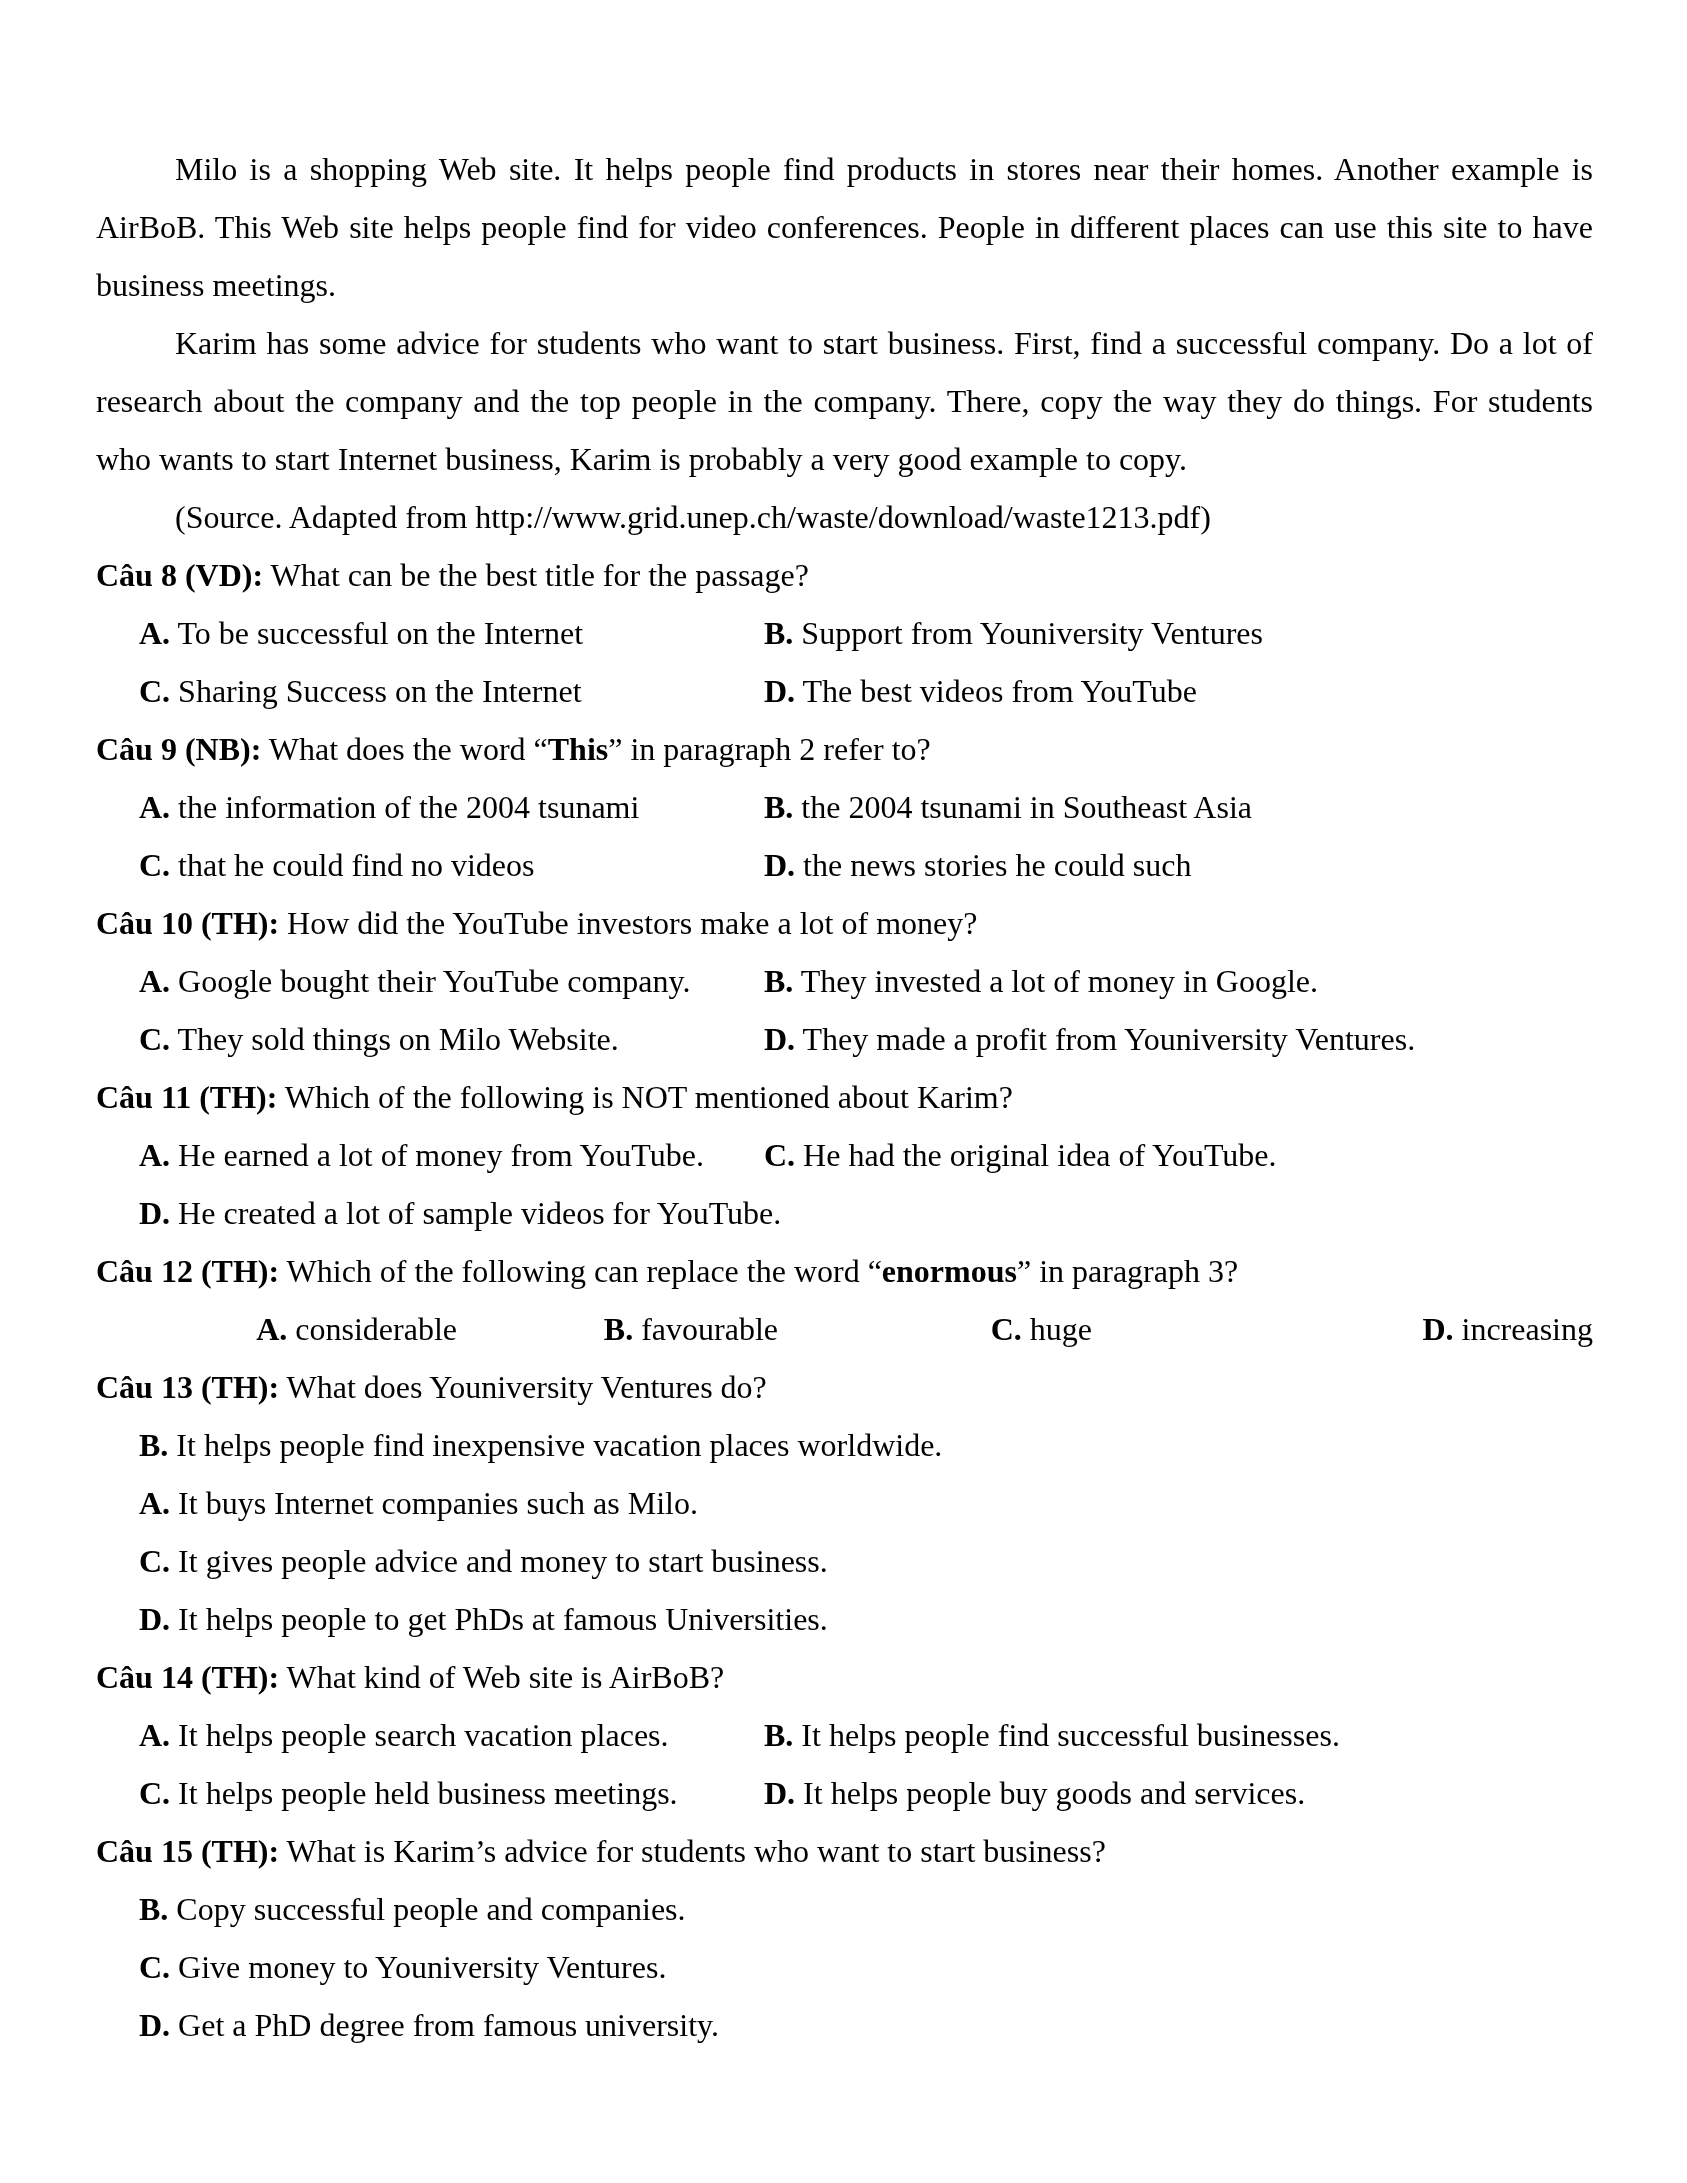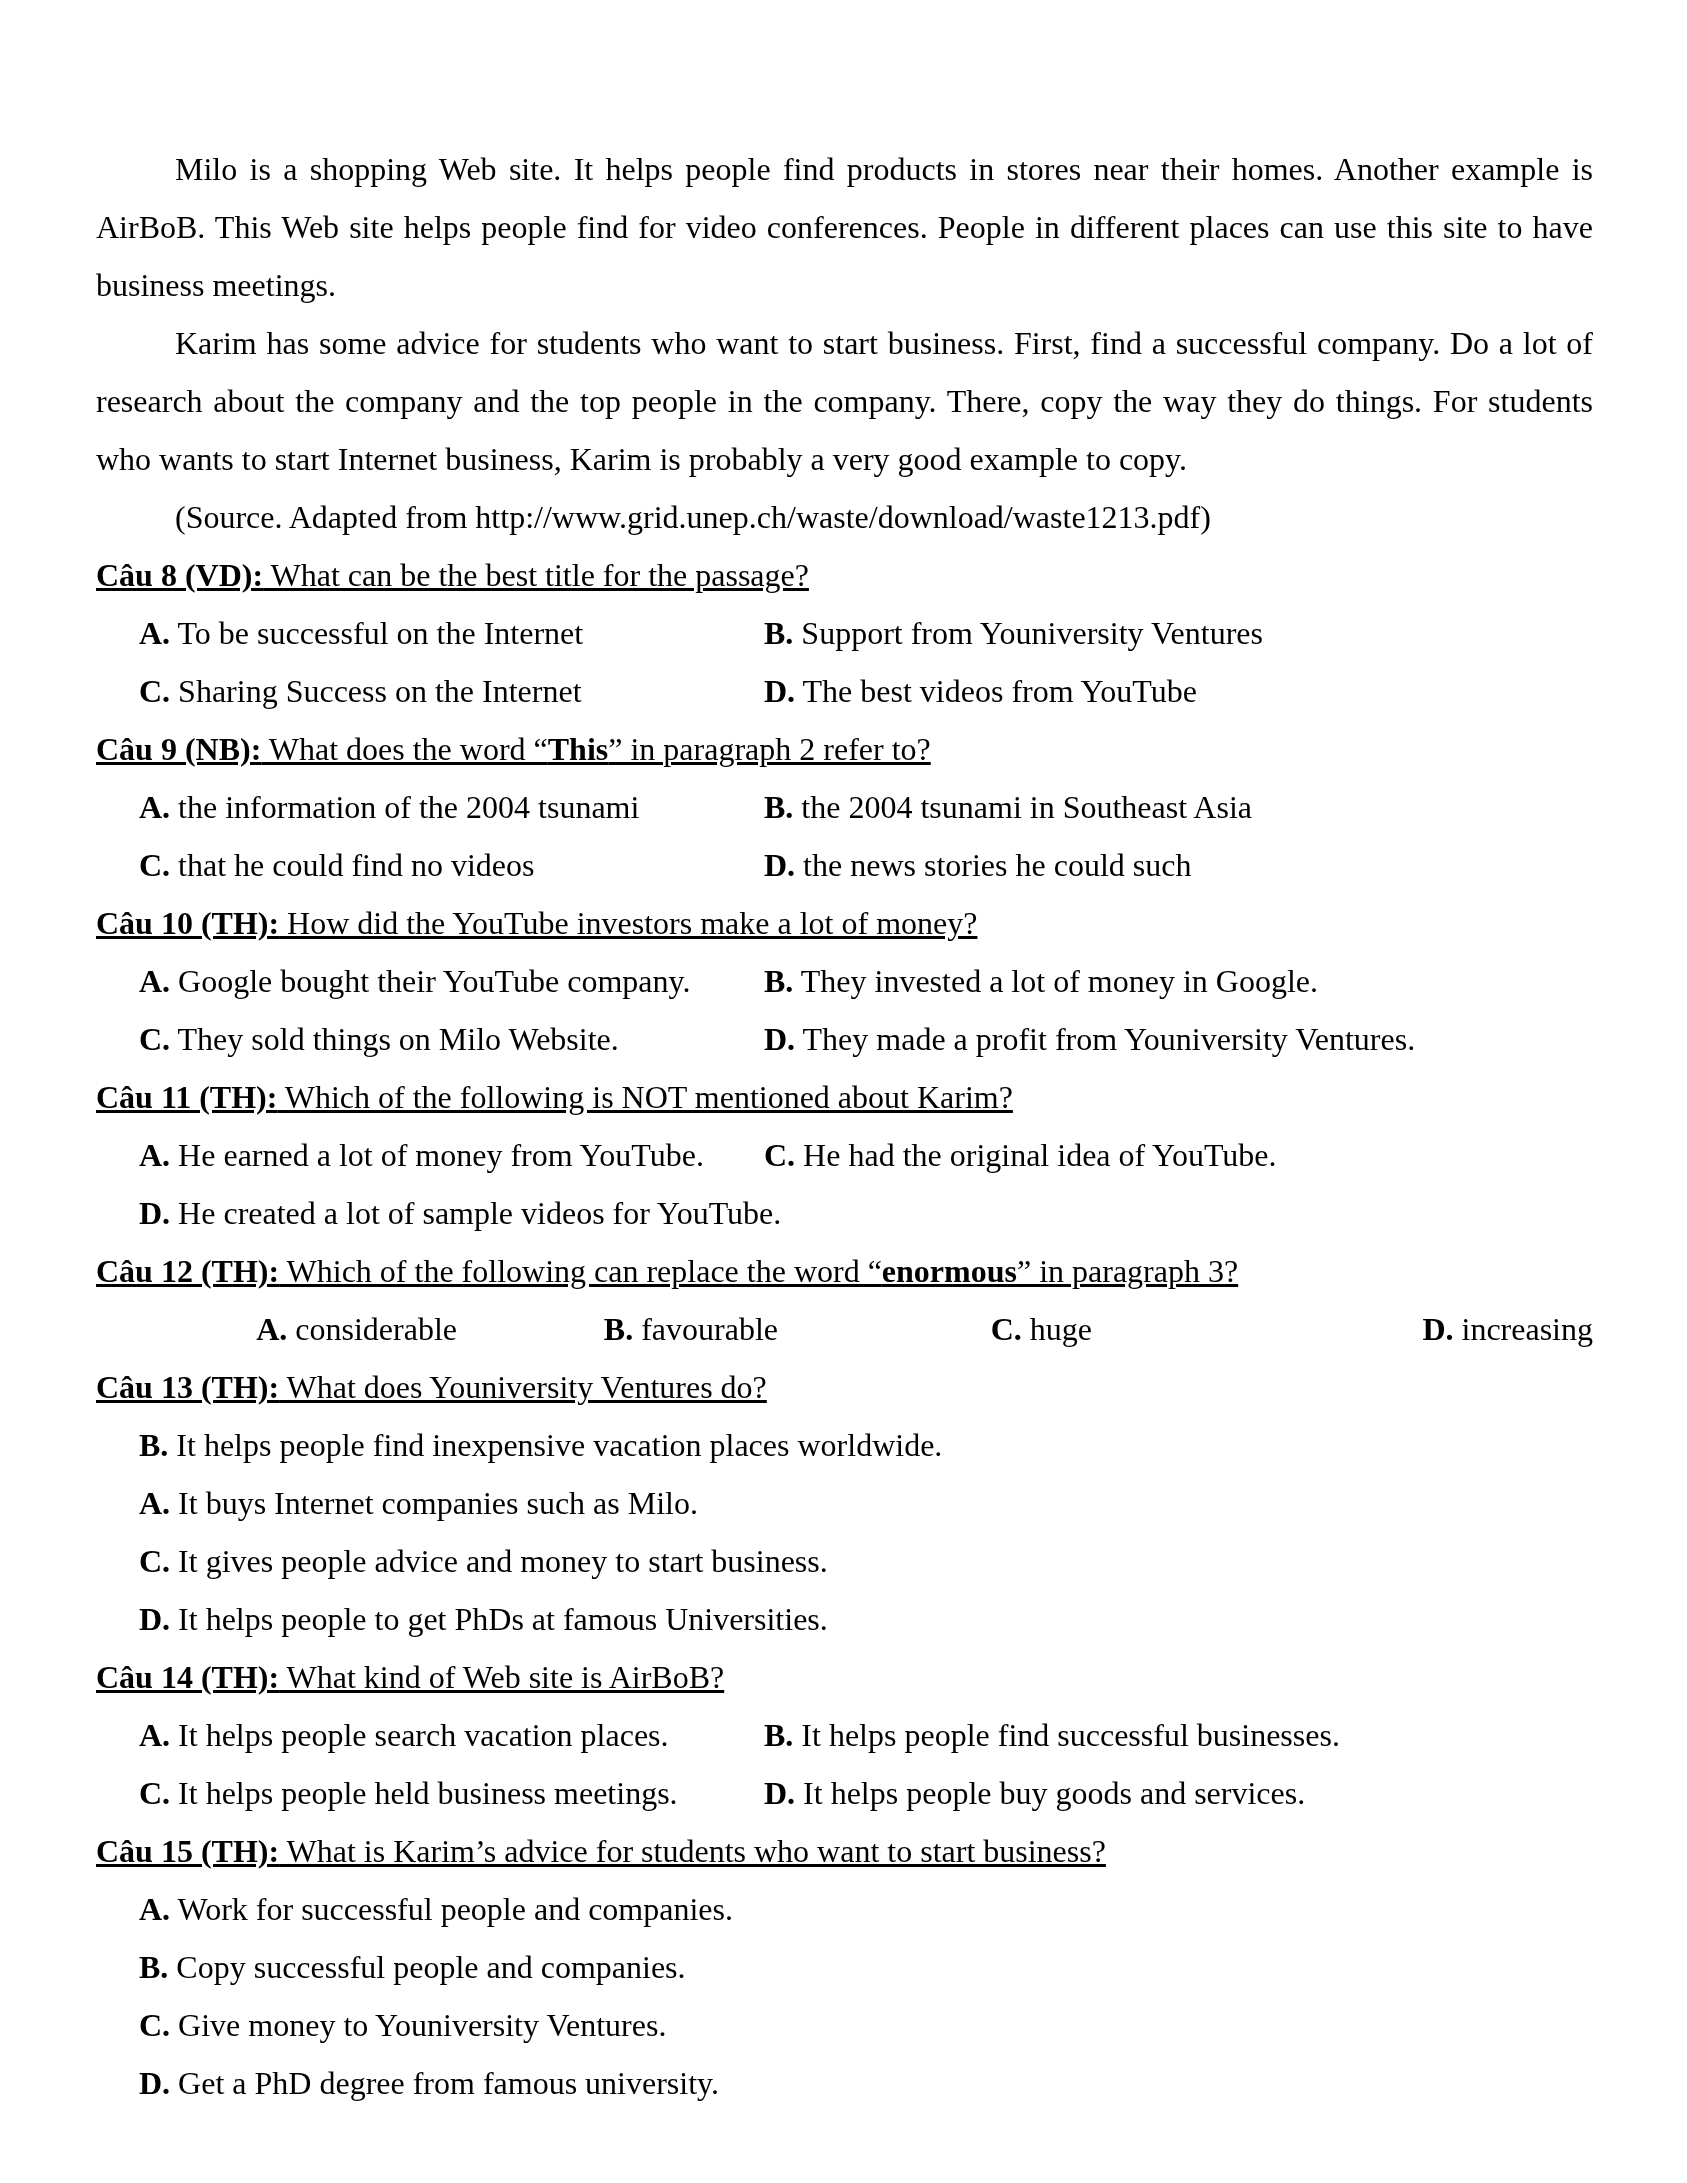--- a/index.html
+++ b/index.html
@@ -23,21 +23,21 @@
     margin: 0;
     text-align: justify;
     text-indent: 79px;
     line-height: 58px;
   }
   .source {
     margin: 0;
     text-indent: 79px;
     line-height: 58px;
   }
-  .q { margin: 0; line-height: 58px; text-decoration: underline; }
+  .q { margin: 0; line-height: 58px; }
   b { font-weight: bold; }
   .opts2 {
     display: grid;
     grid-template-columns: 625px auto;
     padding-left: 43px;
     line-height: 58px;
   }
   .opts4 {
     display: grid;
     grid-template-columns: 318px 321px 314px auto;
@@ -126,20 +126,19 @@
     <div class="opt"><b>A.</b> <span>It helps people search vacation places.</span></div>
     <div class="opt"><b>B.</b> <span>It helps people find successful businesses.</span></div>
     <div class="opt"><b>C.</b> <span>It helps people held business meetings.</span></div>
     <div class="opt"><b>D.</b> <span>It helps people buy goods and services.</span></div>
   </div>
 
   <div class="q">
     <b>Câu 15 (TH):</b><span> What is Karim’s advice for students who want to start business?</span><b></b><span></span>
   </div>
   <div class="optstack">
-    <div class="opt"><b>A.</b> <span>Work for successful people and companies.</span></div>
     <div class="opt"><b>B.</b> <span>Copy successful people and companies.</span></div>
     <div class="opt"><b>C.</b> <span>Give money to Youniversity Ventures.</span></div>
     <div class="opt"><b>D.</b> <span>Get a PhD degree from famous university.</span></div>
   </div>
 
 </div>
 
 
 </body></html>

